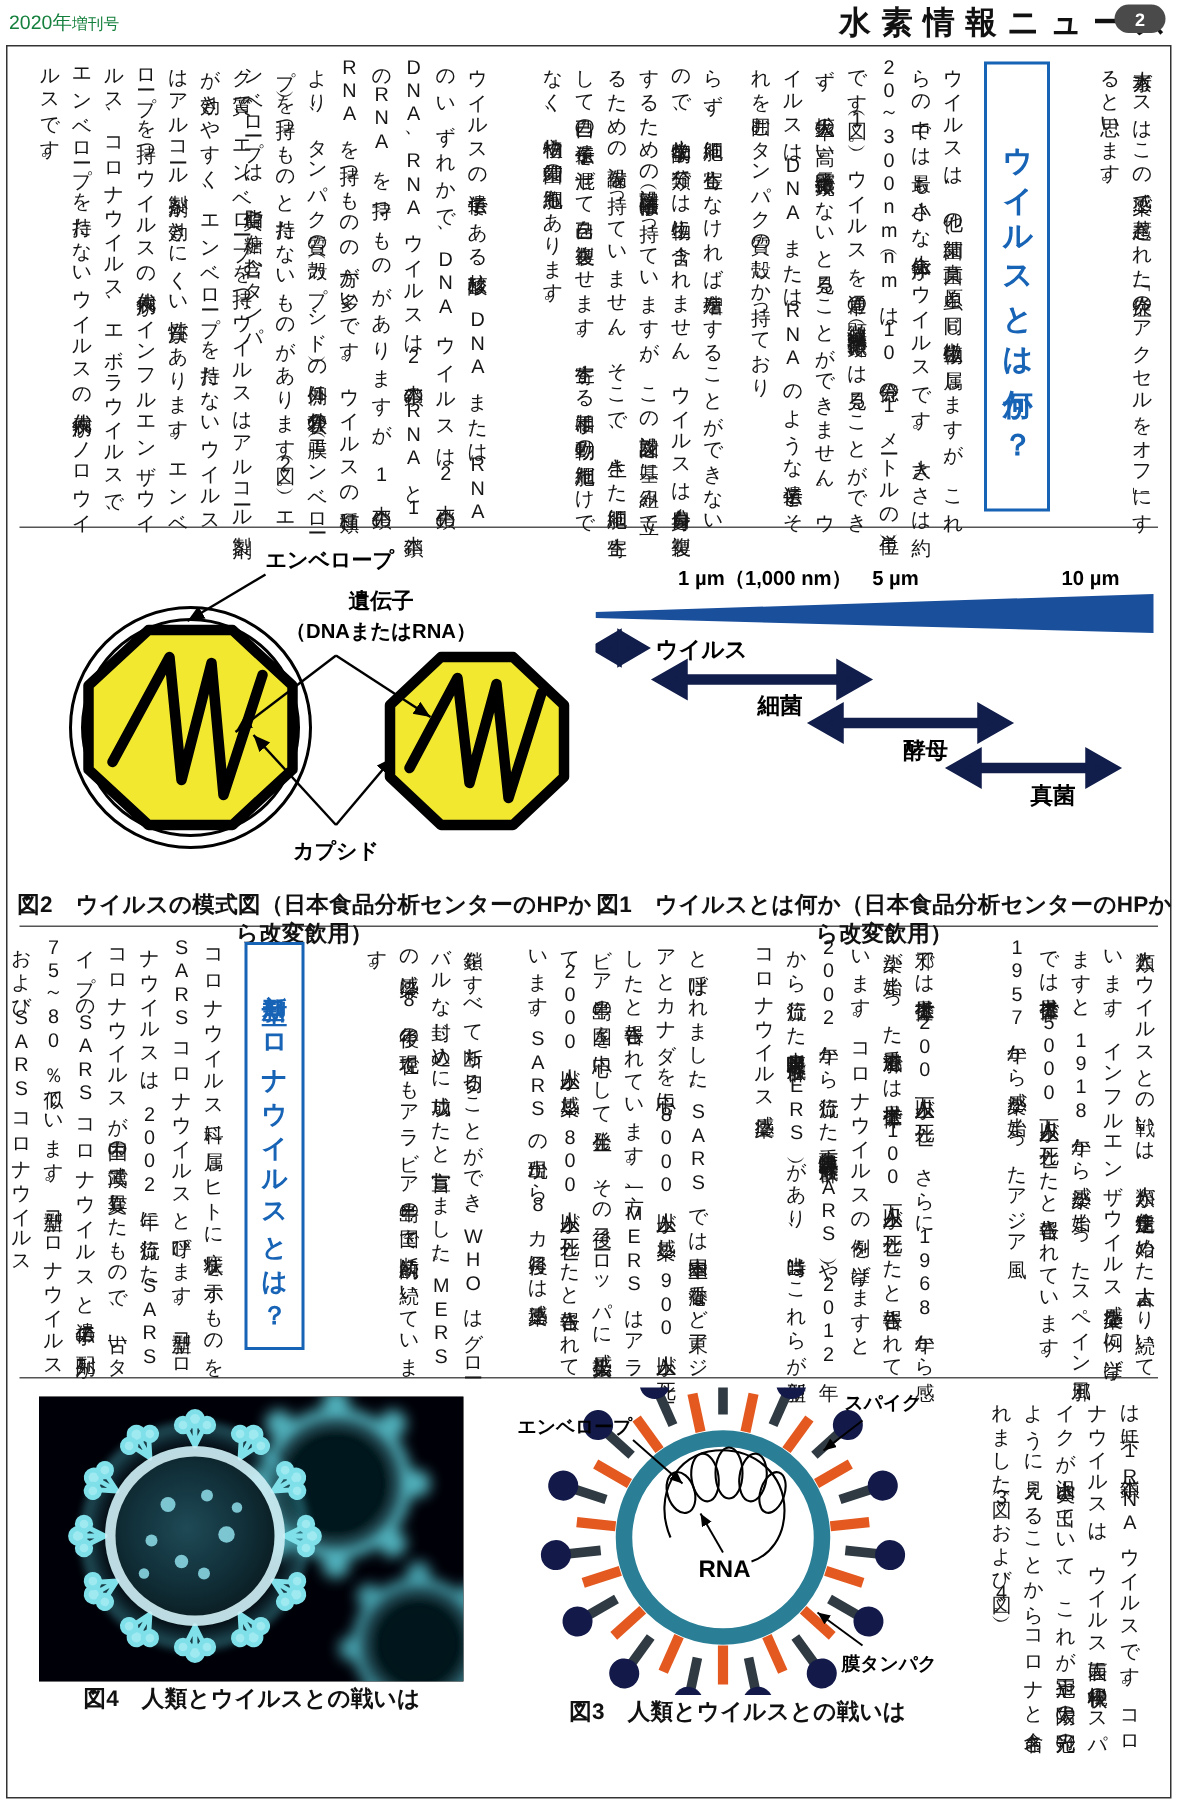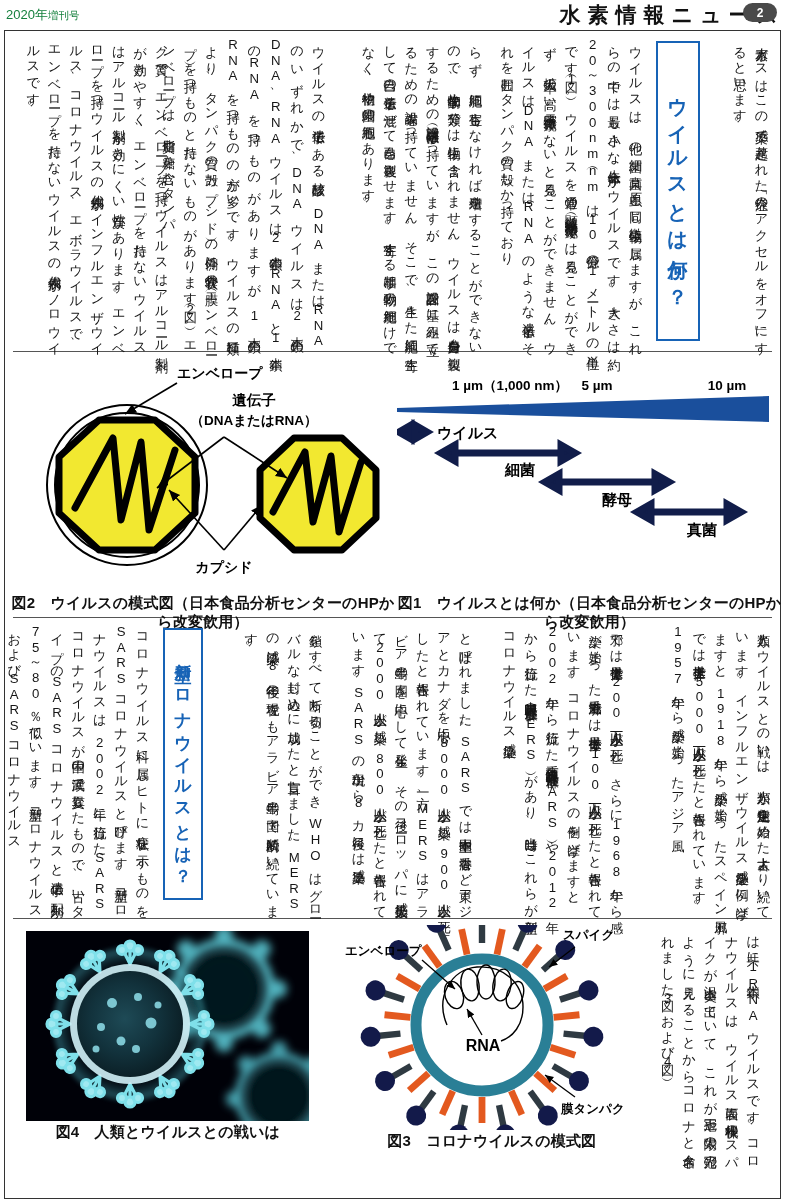--- a/index.html
+++ b/index.html
@@ -569,21 +569,21 @@
         <text x="156" y="126" font-family="'Liberation Sans', sans-serif" font-size="16" font-weight="700" fill="#000" text-anchor="middle">RNA</text>
 
         <line x1="95" y1="35" x2="128" y2="64" stroke="#000" stroke-width="1.3" marker-end="url(#ar3)"></line>
         <text x="18" y="30" font-family="'Liberation Sans', sans-serif" font-size="12.5" font-weight="700" fill="#000">エンベロープ</text>
         <line x1="248" y1="22" x2="222" y2="42" stroke="#000" stroke-width="1.3" marker-end="url(#ar3)"></line>
         <text x="236" y="14" font-family="'Liberation Sans', sans-serif" font-size="12.5" font-weight="700" fill="#000">スパイク</text>
         <line x1="248" y1="172" x2="218" y2="150" stroke="#000" stroke-width="1.3" marker-end="url(#ar3)"></line>
         <text x="234" y="188" font-family="'Liberation Sans', sans-serif" font-size="12.5" font-weight="700" fill="#000">膜タンパク</text>
       </svg>
       <div class="fig-caption">
-        <span>図3　コロナウイルスの模式図</span>
+        <span>図3　人類とウイルスとの戦いは</span>
       </div>
     </div>
 
     <div class="s3-col">
       <div class="vblock">は共に1本鎖RNAウイルスです。コロナウイルスは、ウイルス表面に棍棒状のスパイクが沢山突き出ていて、これが王冠や太陽の光冠のように見えることからコロナと命名されました（図3および図4）。</div>
     </div>
 
   </div>
 
 </div>

